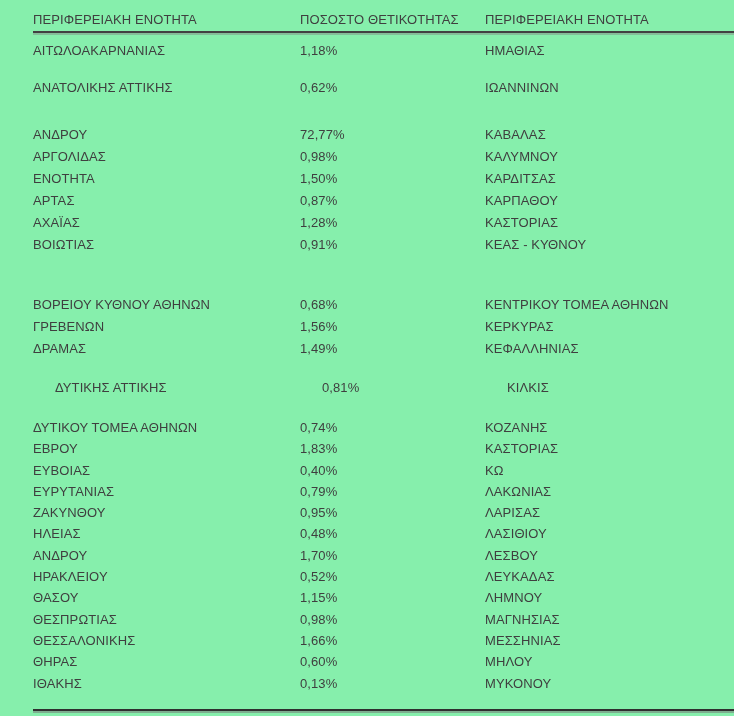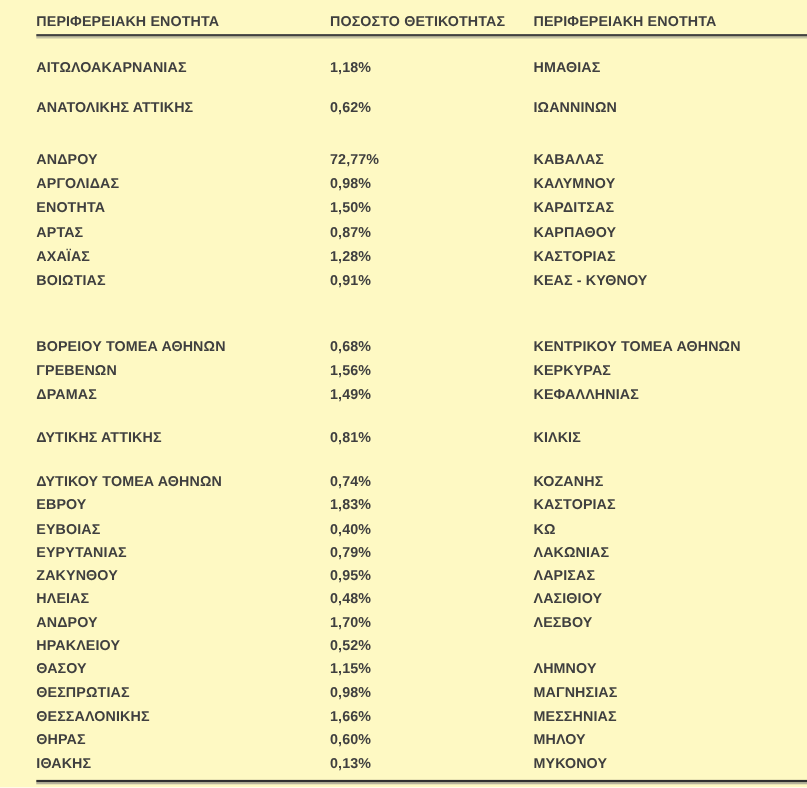--- a/index.html
+++ b/index.html
@@ -5,23 +5,23 @@
   html, body {
     margin: 0;
     padding: 0;
     background: #ffffff;
   }
   .sheet {
     position: relative;
     width: 734px;
     height: 716px;
     overflow: hidden;
-    background: #fef9c3;
+    background: #86efac;
     font-family: "Liberation Sans", "DejaVu Sans", sans-serif;
-    font-weight: 700;
+    font-weight: 400;
     font-size: 13px;
     color: #3f3f3f;
     letter-spacing: 0.1px;
   }
   .content {
     padding: 12px 0 0 33px;
   }
   .grid-row {
     display: grid;
     grid-template-columns: 267px 165px 1fr;
@@ -34,27 +34,27 @@
   .divider {
     height: 2px;
     background: #414141;
     box-shadow: 0 2px 0 rgba(130,130,130,0.45);
   }
   .cell { line-height: 15px; white-space: nowrap; overflow: hidden; }
   .c2 { text-align: left; }
   .c3 { padding-left: 20px; }
   .section { display: block; }
   .section .grid-row { }
-  .sec-0 { margin-top: 20px; }
+  .sec-0 { margin-top: 10px; }
   .sec-0 .grid-row { height: 37px; }
   .sec-1 { margin-top: 10px; }
   .sec-1 .grid-row { height: 22px; }
   .sec-2 { margin-top: 38px; }
   .sec-2 .grid-row { height: 22px; }
-  .sec-3 { margin-top: 17px; }
+  .sec-3 { margin-top: 17px; margin-left: 22px; }
   .sec-3 .grid-row { height: 22px; }
   .sec-4 { margin-top: 18px; }
   .sec-4 .grid-row { height: 21.3px; }
   .bottom-rule {
     position: absolute;
     left: 33px;
     right: 0;
     top: 709px;
     height: 2px;
     background: #2f2f2f;
@@ -115,21 +115,21 @@
             <div class="cell c3">ΚΑΣΤΟΡΙΑΣ</div>
           </div>
           <div class="grid-row">
             <div class="cell c1">ΒΟΙΩΤΙΑΣ</div>
             <div class="cell c2">0,91%</div>
             <div class="cell c3">ΚΕΑΣ - ΚΥΘΝΟΥ</div>
           </div>
         </div>
         <div class="section sec-2">
           <div class="grid-row">
-            <div class="cell c1">ΒΟΡΕΙΟΥ ΤΟΜΕΑ ΑΘΗΝΩΝ</div>
+            <div class="cell c1">ΒΟΡΕΙΟΥ ΚΥΘΝΟΥ ΑΘΗΝΩΝ</div>
             <div class="cell c2">0,68%</div>
             <div class="cell c3">ΚΕΝΤΡΙΚΟΥ ΤΟΜΕΑ ΑΘΗΝΩΝ</div>
           </div>
           <div class="grid-row">
             <div class="cell c1">ΓΡΕΒΕΝΩΝ</div>
             <div class="cell c2">1,56%</div>
             <div class="cell c3">ΚΕΡΚΥΡΑΣ</div>
           </div>
           <div class="grid-row">
             <div class="cell c1">ΔΡΑΜΑΣ</div>
@@ -176,20 +176,21 @@
             <div class="cell c3">ΛΑΣΙΘΙΟΥ</div>
           </div>
           <div class="grid-row">
             <div class="cell c1">ΑΝΔΡΟΥ</div>
             <div class="cell c2">1,70%</div>
             <div class="cell c3">ΛΕΣΒΟΥ</div>
           </div>
           <div class="grid-row">
             <div class="cell c1">ΗΡΑΚΛΕΙΟΥ</div>
             <div class="cell c2">0,52%</div>
+            <div class="cell c3">ΛΕΥΚΑΔΑΣ</div>
           </div>
           <div class="grid-row">
             <div class="cell c1">ΘΑΣΟΥ</div>
             <div class="cell c2">1,15%</div>
             <div class="cell c3">ΛΗΜΝΟΥ</div>
           </div>
           <div class="grid-row">
             <div class="cell c1">ΘΕΣΠΡΩΤΙΑΣ</div>
             <div class="cell c2">0,98%</div>
             <div class="cell c3">ΜΑΓΝΗΣΙΑΣ</div>

